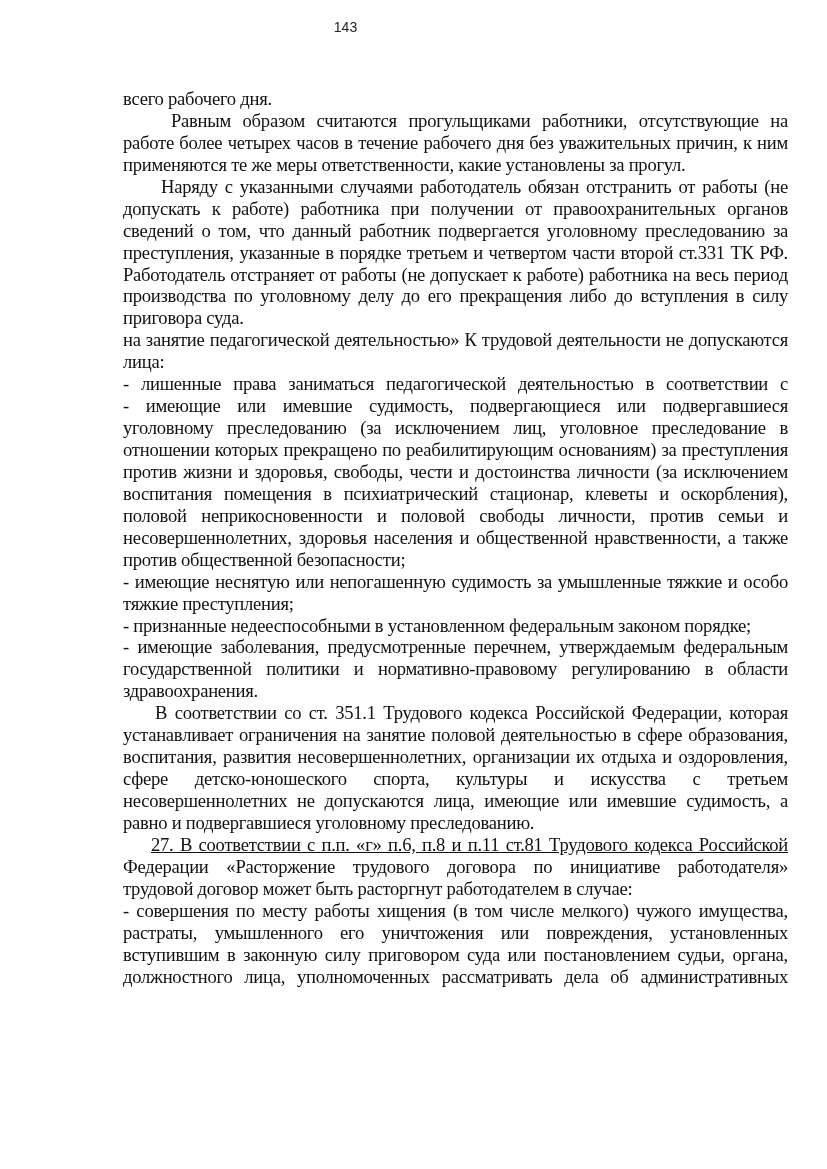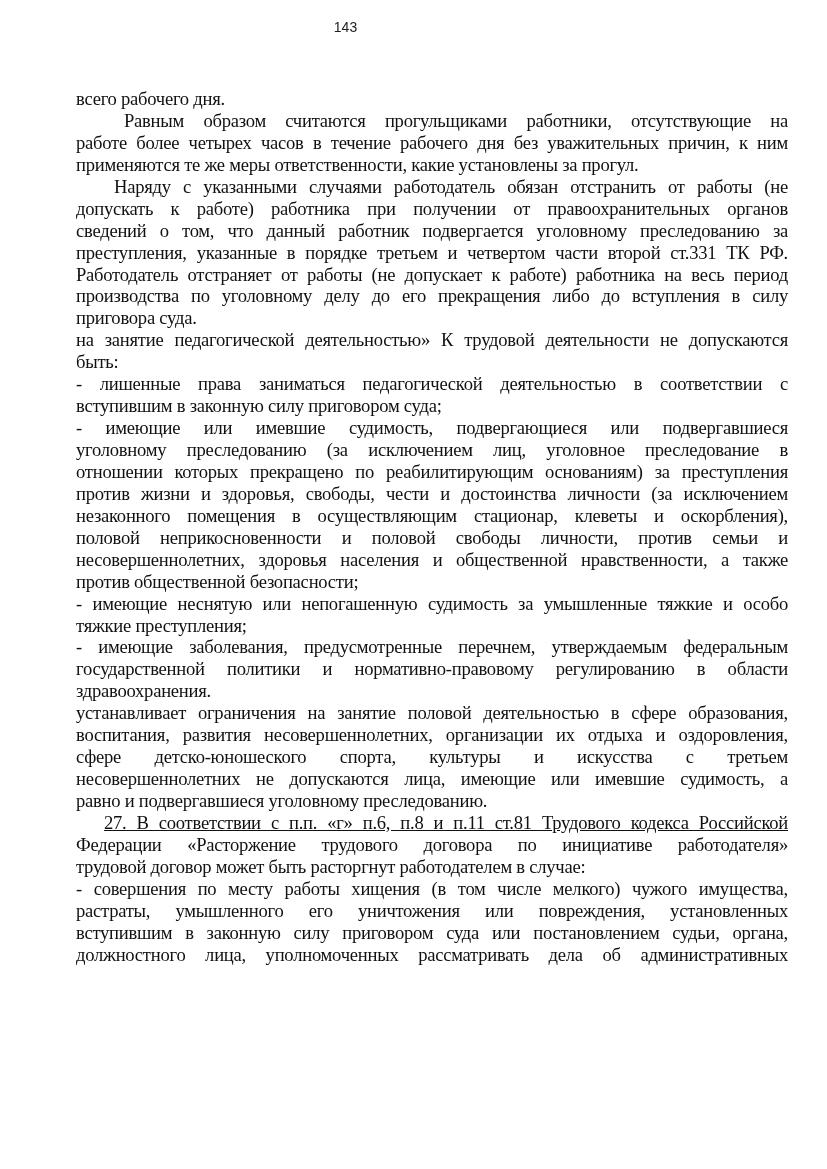--- a/index.html
+++ b/index.html
@@ -35,20 +35,21 @@
     .line {
       display: block;
       height: 21.95px;
       font-size: 18.6px;
       line-height: 21.95px;
       white-space: nowrap;
       text-align: justify;
       text-align-last: justify;
       letter-spacing: -0.25px;
       word-spacing: 0px;
+      margin-left: 47px;
     }
     .line.last {
       text-align-last: left;
     }
     .line.indent1 { padding-left: 48px; }
     .line.indent2 { padding-left: 38px; }
     .line.indent3 { padding-left: 28px; text-decoration: underline; }
     .line.indent4 { padding-left: 32px; }
   </style>
 </head>
@@ -73,52 +74,55 @@
     <span class="line">допускать к работе) работника при получении от правоохранительных органов</span>
     <span class="line">сведений о том, что данный работник подвергается уголовному преследованию за</span>
     <span class="line">преступления, указанные в порядке третьем и четвертом части второй ст.331 ТК РФ.</span>
     <span class="line">Работодатель отстраняет от работы (не допускает к работе) работника на весь период</span>
     <span class="line">производства по уголовному делу до его прекращения либо до вступления в силу</span>
     <span class="line last">приговора суда.</span>
   </div>
 
   <div>
     <span class="line">на занятие педагогической деятельностью» К трудовой деятельности не допускаются</span>
-    <span class="line last">быть:</span>
+    <span class="line last">лица:</span>
   </div>
 
   <div>
     <span class="line">- лишенные права заниматься педагогической деятельностью в соответствии с</span>
-    <span class="line last">вступившим в законную силу приговором суда;</span>
   </div>
 
   <div>
     <span class="line">-    имеющие или имевшие судимость, подвергающиеся или подвергавшиеся</span>
     <span class="line">уголовному преследованию (за исключением лиц, уголовное преследование в</span>
     <span class="line">отношении которых прекращено по реабилитирующим основаниям) за преступления</span>
     <span class="line">против жизни и здоровья, свободы, чести и достоинства личности (за исключением</span>
-    <span class="line">незаконного помещения в осуществляющим стационар, клеветы и оскорбления),</span>
+    <span class="line">воспитания помещения в психиатрический стационар, клеветы и оскорбления),</span>
     <span class="line">половой неприкосновенности и половой свободы личности, против семьи и</span>
     <span class="line">несовершеннолетних, здоровья населения и общественной нравственности, а также</span>
     <span class="line last">против общественной безопасности;</span>
   </div>
 
   <div>
     <span class="line">- имеющие неснятую или непогашенную судимость за умышленные тяжкие и особо</span>
     <span class="line last">тяжкие преступления;</span>
   </div>
 
+  <div>
+    <span class="line last">- признанные недееспособными в установленном федеральным законом порядке;</span>
+  </div>
 
   <div>
     <span class="line">- имеющие заболевания, предусмотренные перечнем, утверждаемым федеральным</span>
     <span class="line">государственной политики и нормативно-правовому регулированию в области</span>
     <span class="line last">здравоохранения.</span>
   </div>
 
   <div>
+    <span class="line indent4">В соответствии со ст. 351.1 Трудового кодекса Российской Федерации, которая</span>
     <span class="line">устанавливает ограничения на занятие половой деятельностью в сфере образования,</span>
     <span class="line">воспитания, развития несовершеннолетних, организации их отдыха и оздоровления,</span>
     <span class="line">сфере детско-юношеского спорта, культуры и искусства с третьем</span>
     <span class="line">несовершеннолетних не допускаются лица, имеющие или имевшие судимость, а</span>
     <span class="line last">равно и подвергавшиеся уголовному преследованию.</span>
   </div>
 
   <div>
     <span class="line indent3">27. В соответствии с п.п. «г» п.6, п.8 и п.11 ст.81 Трудового кодекса Российской</span>
     <span class="line">Федерации «Расторжение трудового договора по инициативе работодателя»</span>

